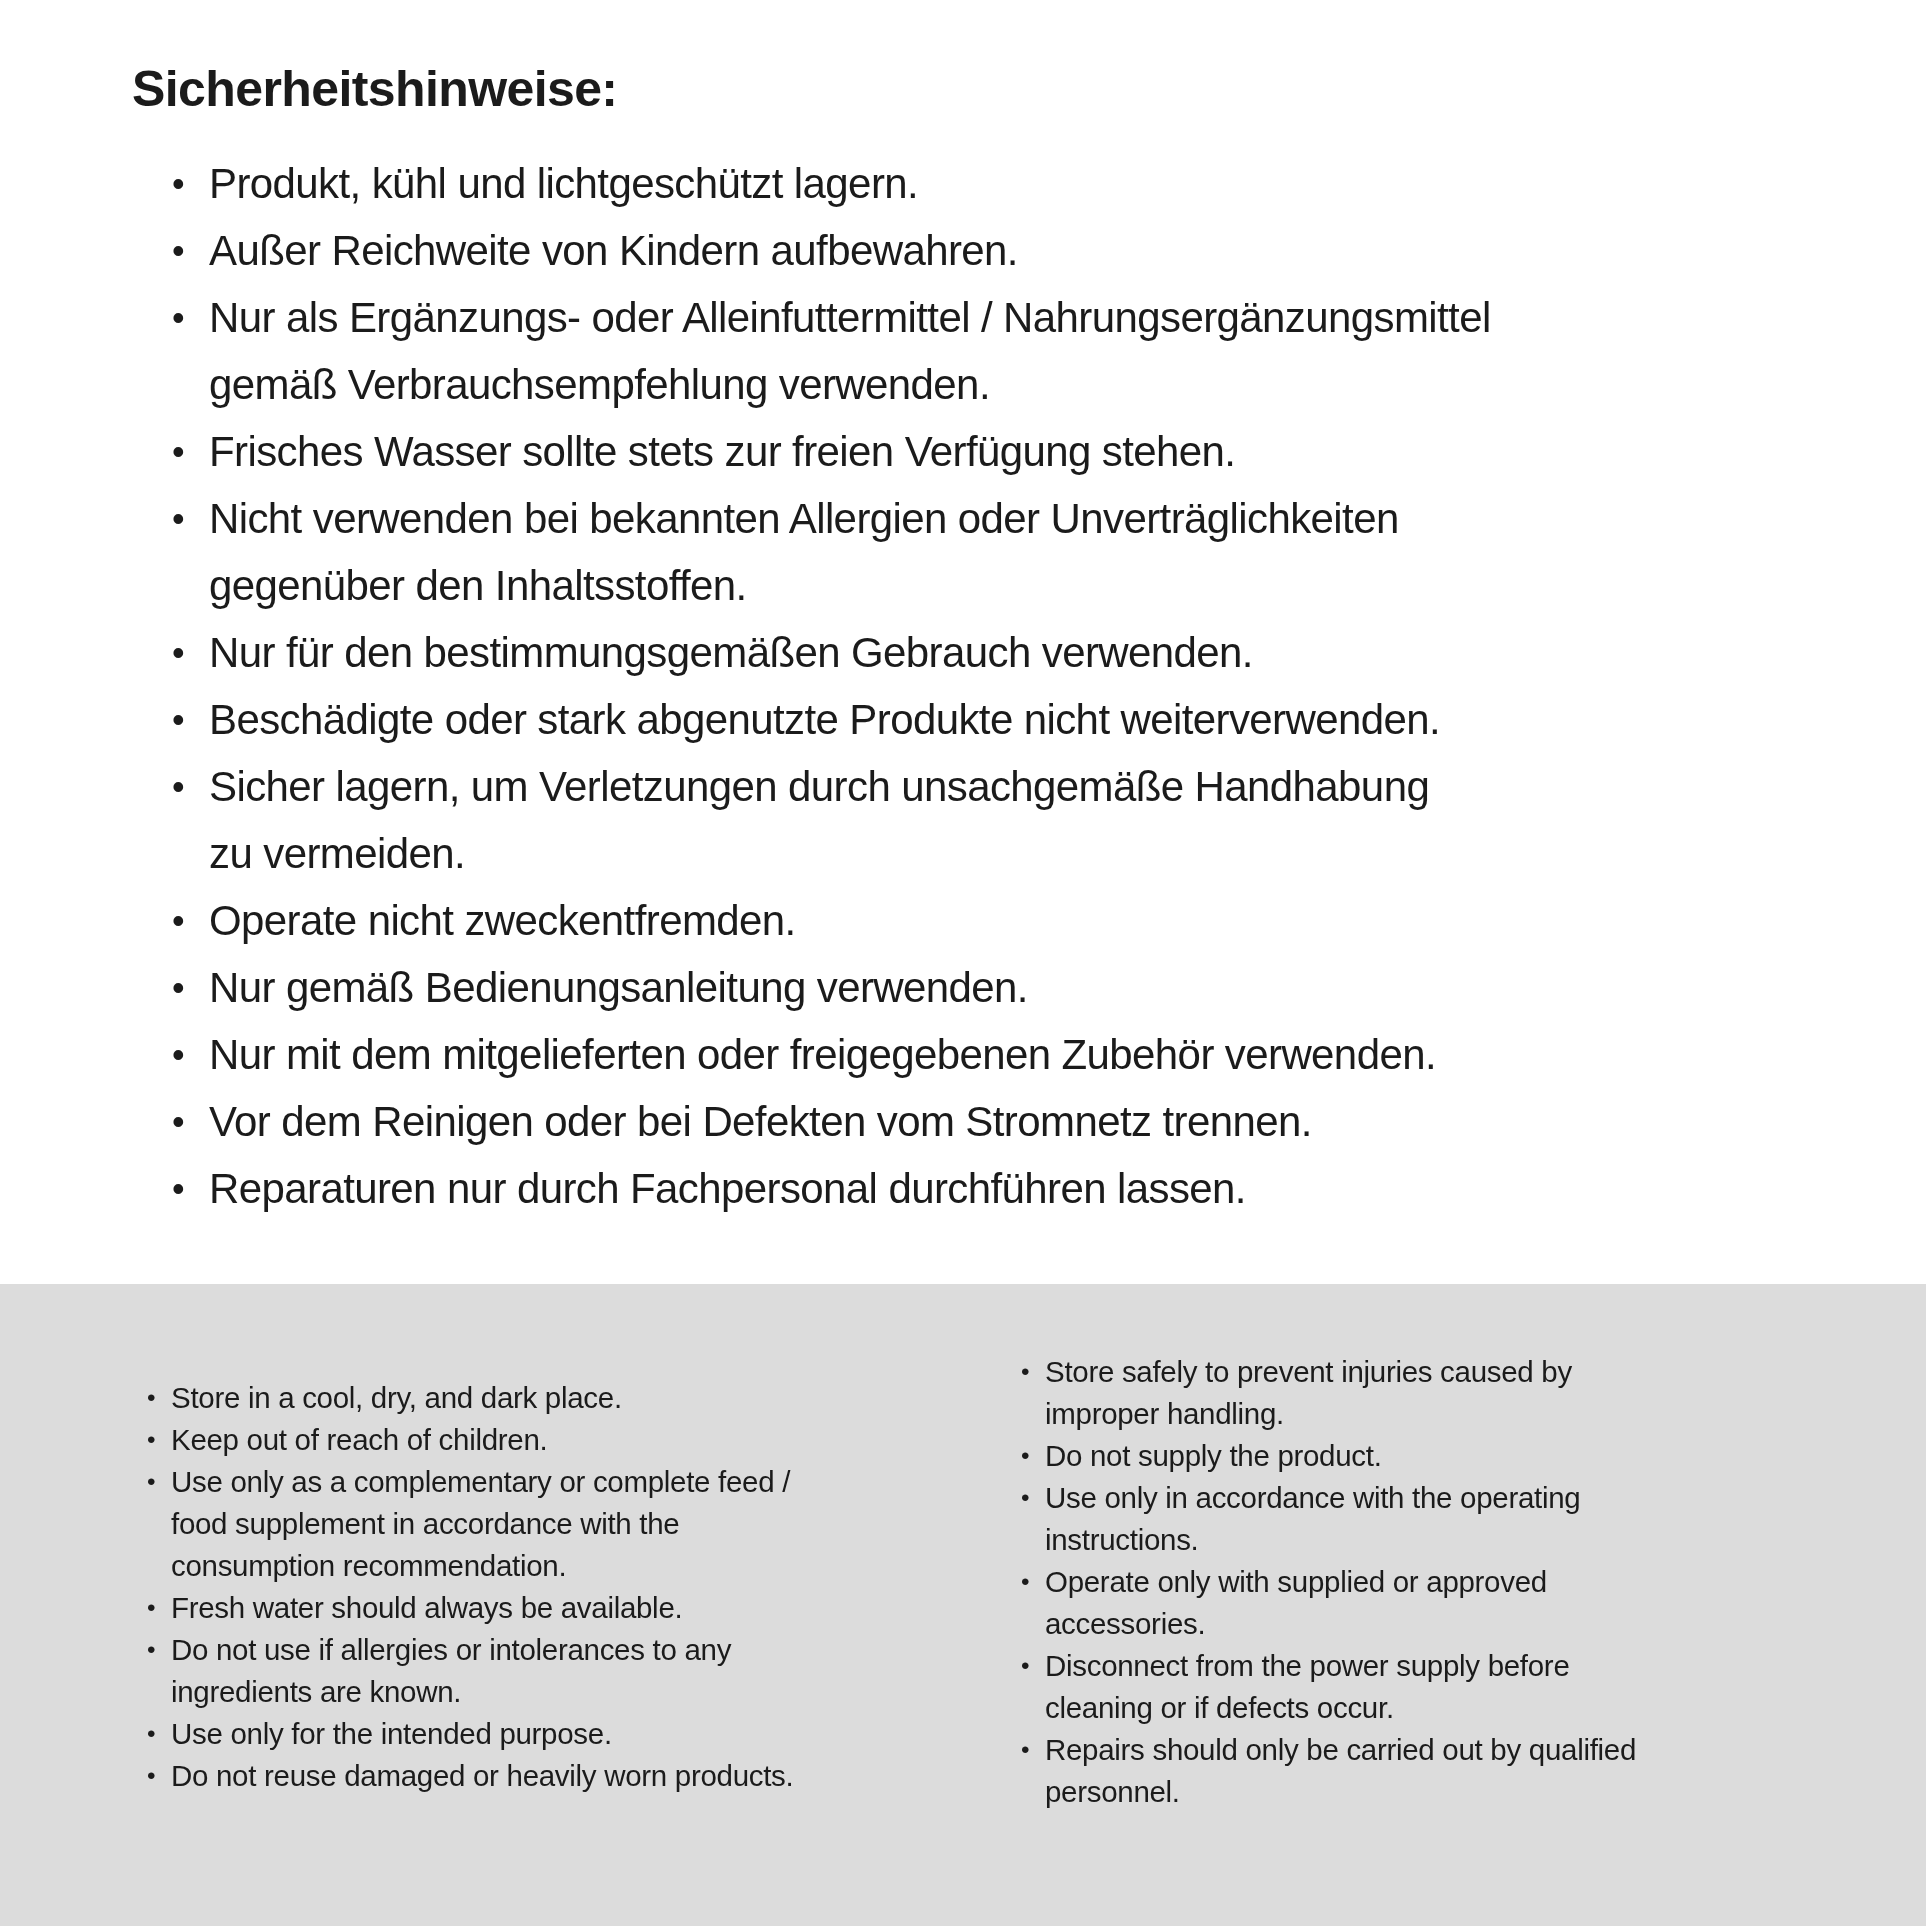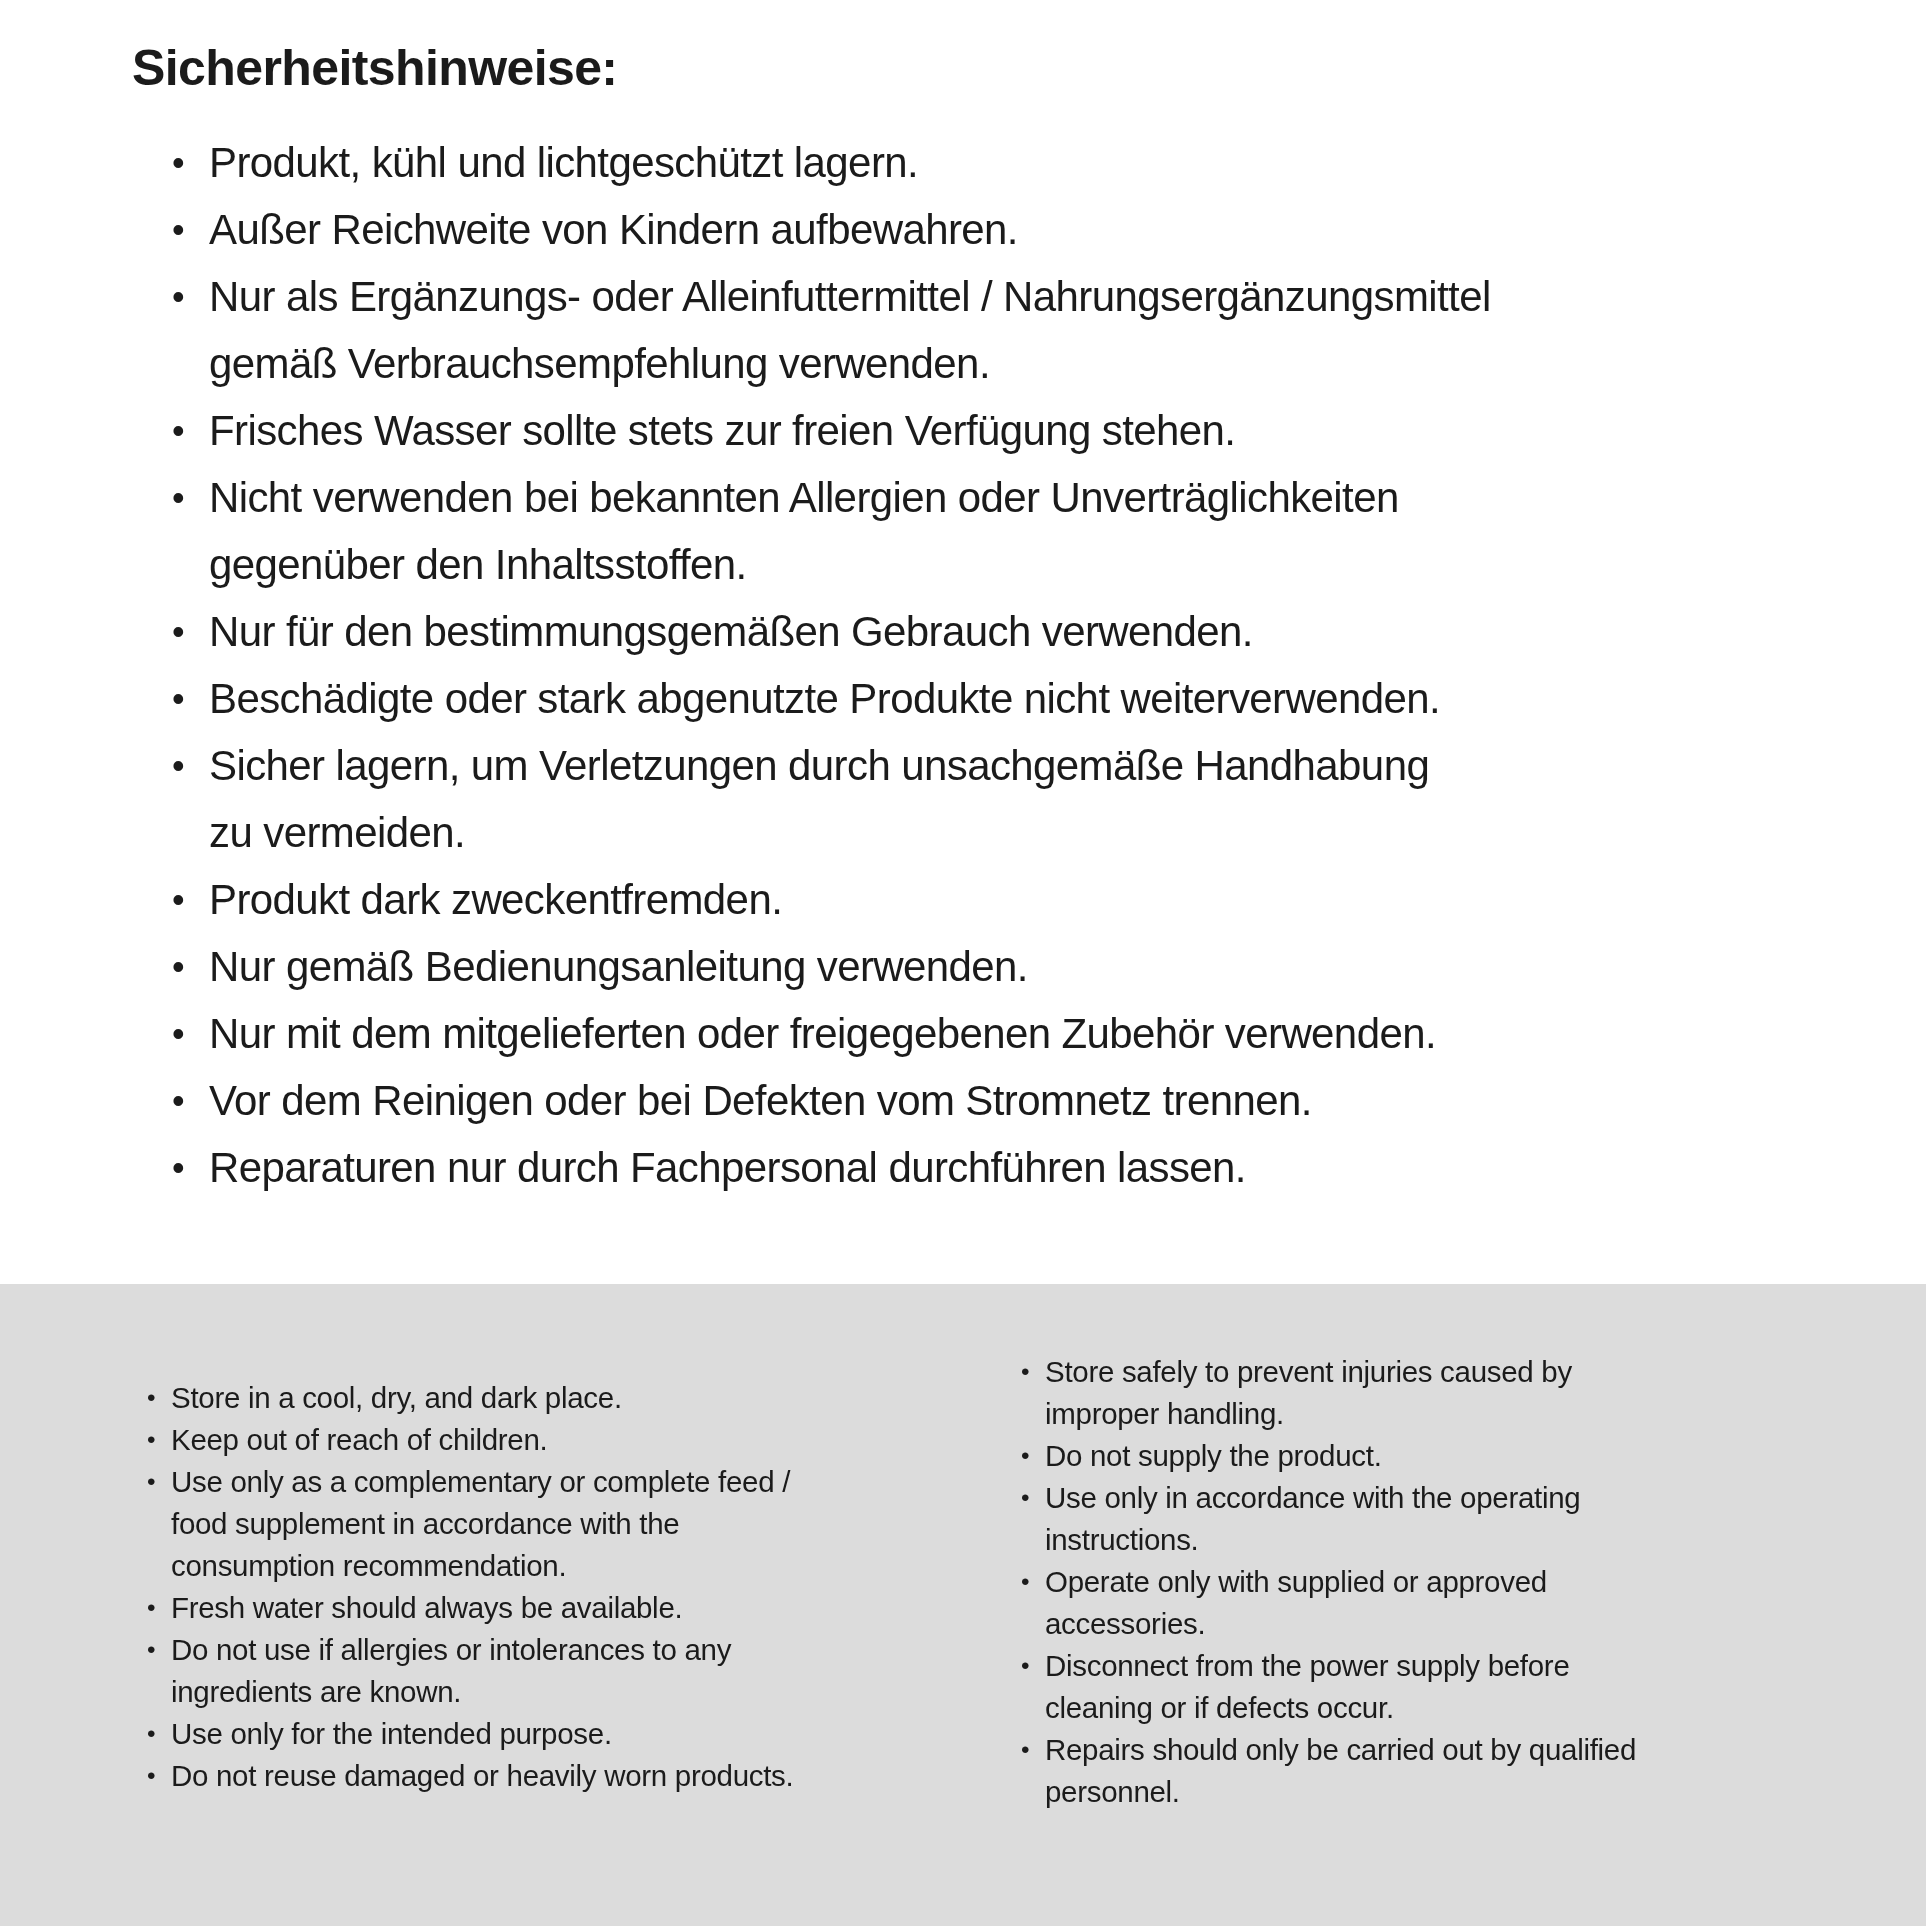--- a/index.html
+++ b/index.html
@@ -12,21 +12,21 @@
     width: 1926px;
     height: 1926px;
     background: var(--bg);
     color: var(--text);
     font-family: "Liberation Sans", "DejaVu Sans", sans-serif;
     overflow: hidden;
   }
   
   .de-section {
     height: 1284px;
-    padding-top: 40px;
+    padding-top: 61px;
   }
   .de-heading {
     margin-left: 132px;
     font-size: 50px;
     line-height: 1.15;
     font-weight: bold;
     letter-spacing: -0.6px;
   }
   ul { list-style: none; }
   .de-list {
@@ -125,21 +125,21 @@
         <span class="bullet">•</span>
         <span class="item-text">Beschädigte oder stark abgenutzte Produkte nicht weiterverwenden.</span>
       </li>
     <li>
         <span class="bullet">•</span>
         <span class="item-text">Sicher lagern, um Verletzungen durch unsachgemäße Handhabung
 zu vermeiden.</span>
       </li>
     <li>
         <span class="bullet">•</span>
-        <span class="item-text">Produkt dark zweckentfremden.</span>
+        <span class="item-text">Operate nicht zweckentfremden.</span>
       </li>
     <li>
         <span class="bullet">•</span>
         <span class="item-text">Nur gemäß Bedienungsanleitung verwenden.</span>
       </li>
     <li>
         <span class="bullet">•</span>
         <span class="item-text">Nur mit dem mitgelieferten oder freigegebenen Zubehör verwenden.</span>
       </li>
     <li>

